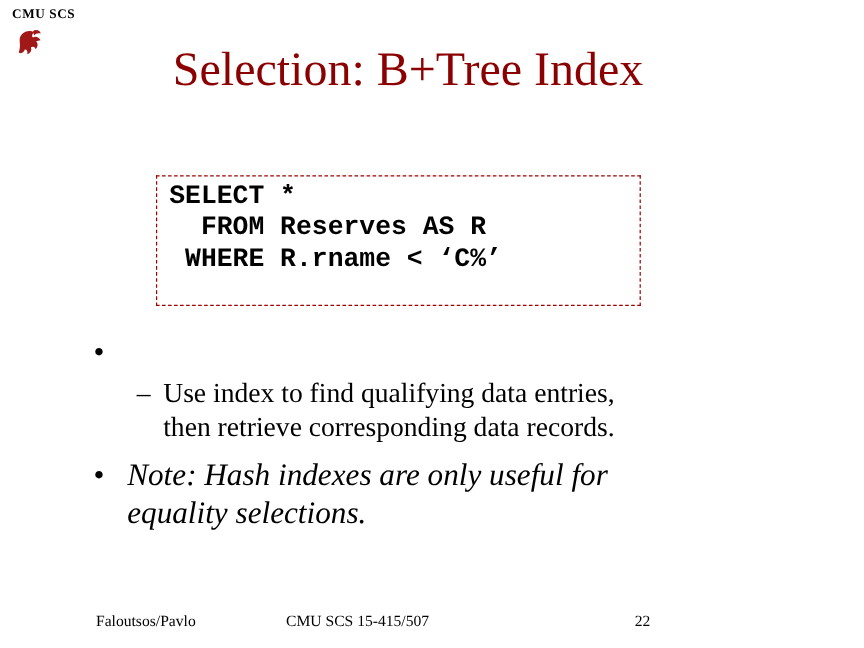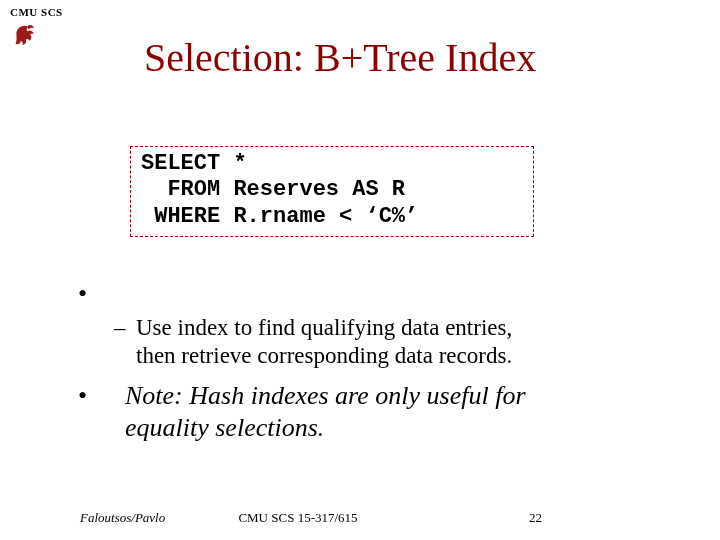--- a/index.html
+++ b/index.html
@@ -45,21 +45,21 @@
     color: #8b0000;
     font-family: "Times New Roman", Times, serif;
     margin-left: 24px;
   }
   .sql-box {
     position: absolute;
     top: 146px;
     left: 130px;
     width: 404px;
     border: 1.5px dashed #a00000;
-    padding: 4px 10px 6px 10px;
+    padding: 4px 10px 24px 10px;
     box-sizing: border-box;
     font-family: "Courier New", Courier, monospace;
     font-size: 22px;
     font-weight: bold;
     line-height: 1.2;
     white-space: pre;
   }
   .bullets {
     position: absolute;
     top: 278px;
@@ -86,35 +86,33 @@
     font-size: 23px;
     margin-top: 2px;
     margin-bottom: 10px;
   }
   .sub-dash {
     width: 22px;
     flex: 0 0 22px;
   }
   .italic {
     font-style: italic;
-    margin-left: 19px;
   }
   .footer {
     position: absolute;
     bottom: 14px;
     left: 0;
     width: 100%;
     font-size: 13px;
     font-family: "Times New Roman", Times, serif;
   }
   .footer-left {
     position: absolute;
     left: 80px;
     bottom: 0;
-    font-style: italic;
   }
   .footer-center {
     position: absolute;
     left: 0;
     right: 0;
     bottom: 0;
     text-align: center;
   }
   .footer-right {
     position: absolute;
@@ -154,17 +152,17 @@
       <div>Use index to find qualifying data entries, then retrieve corresponding data records.</div>
     </div>
     <div class="bullet-row">
       <div class="bullet-dot">•</div>
       <div class="italic">Note: Hash indexes are only useful for equality selections.</div>
     </div>
   </div>
 
   <div class="footer">
     <div class="footer-left">Faloutsos/Pavlo</div>
-    <div class="footer-center">CMU SCS 15-317/615</div>
+    <div class="footer-center">CMU SCS 15-415/507</div>
     <div class="footer-right">22</div>
   </div>
 
 </div>
 
 </body></html>

